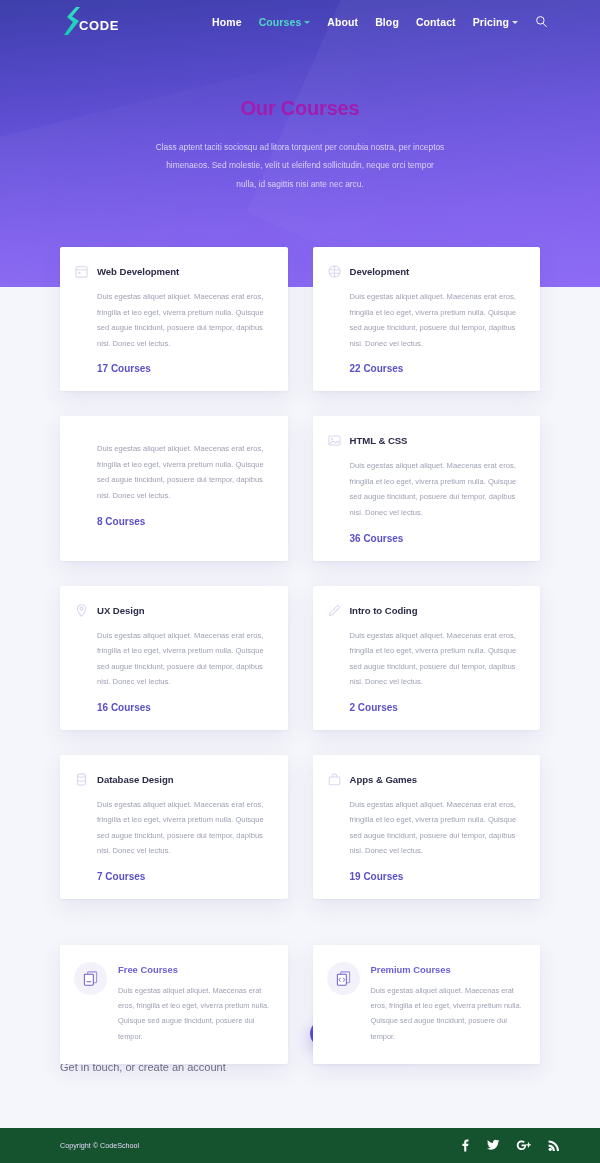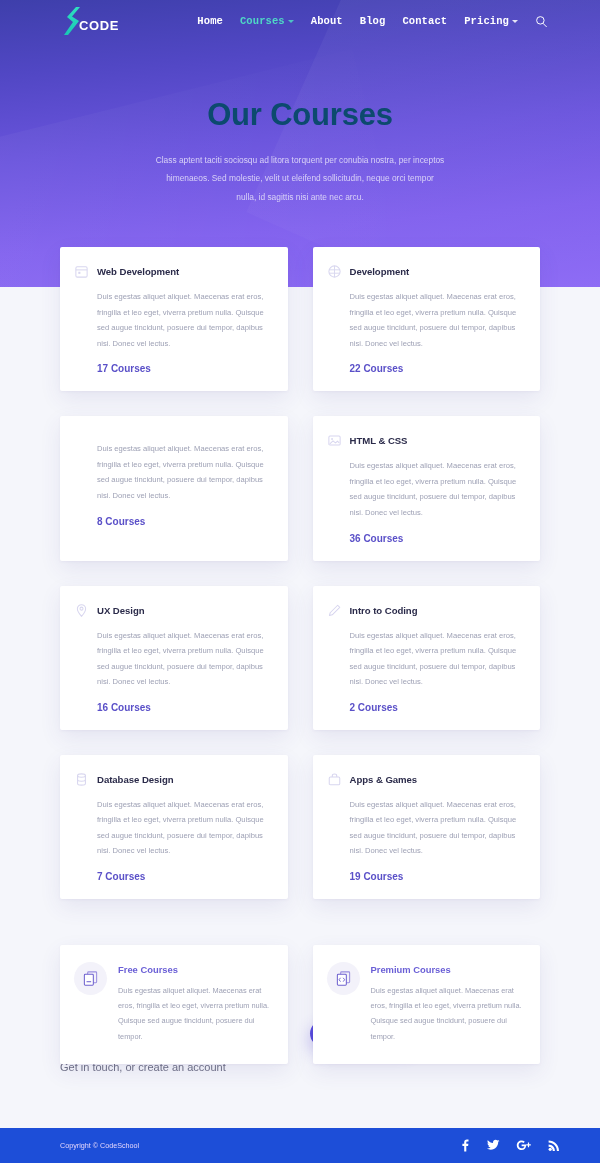--- a/index.html
+++ b/index.html
@@ -29,32 +29,32 @@
     transform: rotate(-14deg);
   }
 
   
   .nav { position: absolute; left: 0; top: 0; width: 600px; height: 42px; display: flex;
          align-items: center; z-index: 30; }
   .logo { display: flex; align-items: flex-end; margin-left: 60px; }
   .logo-mark { width: 22px; height: 30px; display: block; }
   .logo-text { color: #ffffff; font-size: 13px; font-weight: bold; letter-spacing: 0.6px;
                margin-left: -3px; margin-bottom: 3px; }
-  .nav-links { margin-left: auto; margin-right: 52px; display: flex; align-items: flex-start; gap: 17px; font-family: Liberation Mono, monospace; }
+  .nav-links { margin-left: auto; margin-right: 52px; display: flex; align-items: flex-end; gap: 17px; }
   .nav-link { color: #ffffff; font-size: 10.5px; font-weight: bold; letter-spacing: 0.1px;
               display: flex; align-items: center; gap: 3px; cursor: pointer; }
   .nav-link.active { color: #4fd8c6; }
   .caret { display: inline-block; width: 0; height: 0; border-left: 3px solid transparent;
            border-right: 3px solid transparent; border-top: 3.5px solid currentColor;
            opacity: .85; margin-top: 1px; }
   .search-icon { width: 13px; height: 13px; cursor: pointer; }
 
   
   .hero-inner { position: absolute; left: 0; top: 0; width: 600px; z-index: 20; text-align: center; }
-  .hero-title { margin-top: 97px; color: #0c4a6e; font-size: 31px; font-weight: bold;
+  .hero-title { margin-top: 97px; color: #a21caf; font-size: 20px; font-weight: bold;
                 letter-spacing: -0.2px; }
   .hero-sub { margin: 18px auto 0; width: 290px; color: #d9d2f7; font-size: 8.4px;
               line-height: 2.2; }
 
   
   .grid { position: absolute; left: 60px; top: 247px; width: 480px; z-index: 25; }
   .row { display: flex; gap: 25px; margin-bottom: 25px; }
   .card {
     width: 231px; background: #ffffff; border-radius: 2px;
     box-shadow: 0 8px 22px rgba(70,60,140,0.09), 0 1px 3px rgba(70,60,140,0.05);
@@ -101,21 +101,21 @@
     position: absolute; left: 434px; top: 27px; width: 86px; height: 27px;
     background: #ffffff; border-radius: 14px;
     color: #5a4fc4; font-size: 7.2px; font-weight: bold; letter-spacing: 0.55px;
     display: flex; align-items: center; justify-content: center; gap: 5px;
     box-shadow: 0 5px 14px rgba(90,72,160,0.12); cursor: pointer; border: none;
   }
   .arw { font-size: 7px; line-height: 1; }
 
   
   .footer { position: absolute; left: 0; bottom: 0; width: 600px; height: 35px;
-            background: #1d4ed8; display: flex; align-items: center; }
+            background: #14532d; display: flex; align-items: center; }
   .copyright { margin-left: 60px; color: #e3d5fb; font-size: 7.2px; }
   .socials { margin-left: auto; margin-right: 40px; display: flex; align-items: center; gap: 16px; }
   .socials svg { fill: #ffffff; cursor: pointer; }
 </style>
 </head>
 <body>
 
 <div class="page">
 
   <div class="hero">

